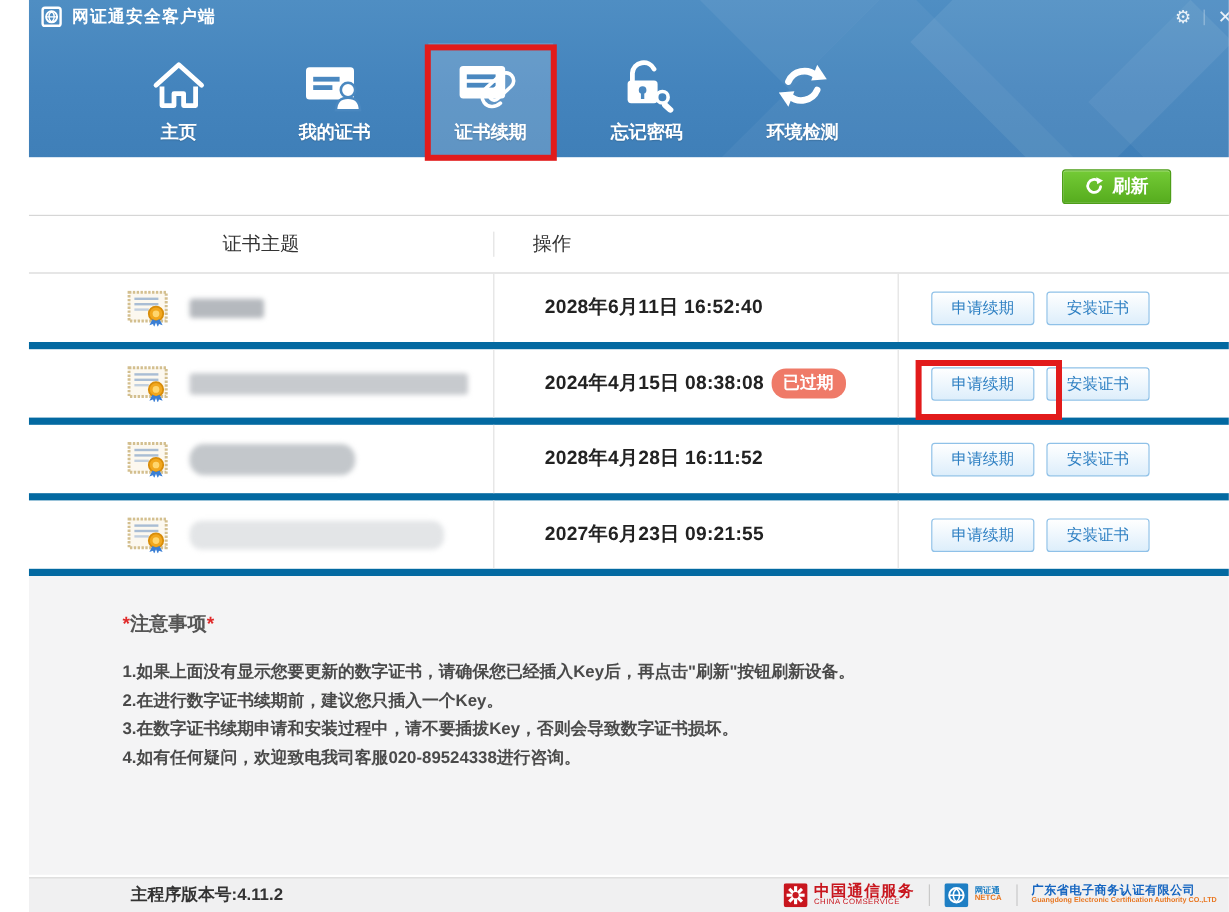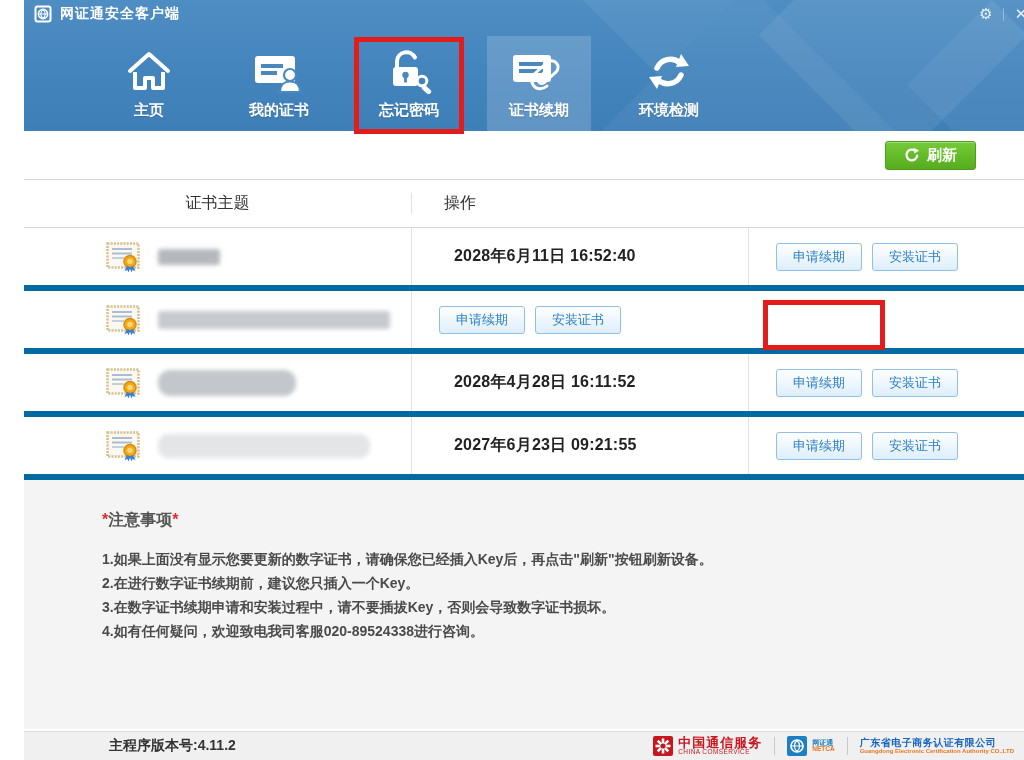--- a/index.html
+++ b/index.html
@@ -133,44 +133,44 @@
             <rect x="2" y="7" width="40" height="27" rx="3" fill="#fff"></rect>
             <rect x="8" y="15" width="22" height="4" fill="#4a88c0"></rect>
             <rect x="8" y="22" width="16" height="4" fill="#4a88c0"></rect>
             <circle cx="37" cy="26" r="6" fill="#fff" stroke="#4a88c0" stroke-width="2.2"></circle>
             <path d="M27 43 c0 -7.5 4.5 -10.5 10 -10.5 s10 3 10 10.5 Z" fill="#fff" stroke="#4a88c0" stroke-width="2.2"></path>
           </svg>
         </div>
         <div class="tlabel">我的证书</div>
       </div>
 
+      <div class="tab selected">
+        <div class="ticon">
+          <svg width="56" height="44" viewBox="0 0 56 44">
+            <rect x="2" y="6" width="38" height="27" rx="3" fill="#fff"></rect>
+            <rect x="8" y="13" width="24" height="4" fill="#4a88c0"></rect>
+            <rect x="8" y="20" width="24" height="4" fill="#4a88c0"></rect>
+            <path d="M36 37 c-4.5 4 -10.5 3.5 -13.5 -0.5 c-3 -4 -2 -9 1.5 -12 l12 -11 c2.8 -2.5 7 -2.3 9.4 0.4 c2.4 2.7 2.2 6.8 -0.5 9.2 L33.5 33.5 c-1.6 1.4 -4.1 1.3 -5.5 -0.3 c-1.4 -1.6 -1.2 -4 0.4 -5.4 l9 -8" fill="none" stroke="#fff" stroke-width="3" stroke-linecap="round"></path>
+          </svg>
+        </div>
+        <div class="tlabel">证书续期</div>
+      </div>
+
       <div class="tab">
         <div class="ticon">
           <svg width="50" height="46" viewBox="0 0 50 46">
             <path d="M13 19 v-6 a9.5 9.5 0 0 1 18 -3.5" fill="none" stroke="#fff" stroke-width="4" stroke-linecap="round"></path>
             <rect x="9" y="19" width="25" height="19" rx="3" fill="#fff"></rect>
             <circle cx="21.5" cy="27" r="3.2" fill="#4a88c0"></circle>
             <rect x="20.1" y="29" width="2.8" height="5.5" fill="#4a88c0"></rect>
             <circle cx="38" cy="33" r="4.8" fill="none" stroke="#fff" stroke-width="3"></circle>
             <rect x="40" y="36" width="11" height="5" rx="2.5" fill="#fff" transform="rotate(42 40 36)"></rect>
           </svg>
         </div>
         <div class="tlabel">忘记密码</div>
-      </div>
-
-      <div class="tab selected">
-        <div class="ticon">
-          <svg width="56" height="44" viewBox="0 0 56 44">
-            <rect x="2" y="6" width="38" height="27" rx="3" fill="#fff"></rect>
-            <rect x="8" y="13" width="24" height="4" fill="#4a88c0"></rect>
-            <rect x="8" y="20" width="24" height="4" fill="#4a88c0"></rect>
-            <path d="M36 37 c-4.5 4 -10.5 3.5 -13.5 -0.5 c-3 -4 -2 -9 1.5 -12 l12 -11 c2.8 -2.5 7 -2.3 9.4 0.4 c2.4 2.7 2.2 6.8 -0.5 9.2 L33.5 33.5 c-1.6 1.4 -4.1 1.3 -5.5 -0.3 c-1.4 -1.6 -1.2 -4 0.4 -5.4 l9 -8" fill="none" stroke="#fff" stroke-width="3" stroke-linecap="round"></path>
-          </svg>
-        </div>
-        <div class="tlabel">证书续期</div>
       </div>
 
       <div class="tab">
         <div class="ticon">
           <svg width="46" height="44" viewBox="0 0 46 44">
             <path d="M11 19 a14.5 14.5 0 0 1 23 -5" fill="none" stroke="#fff" stroke-width="5.5" stroke-linecap="round"></path>
             <polygon points="35,5 43,17 30,18" fill="#fff"></polygon>
             <path d="M35 26 a14.5 14.5 0 0 1 -23 5" fill="none" stroke="#fff" stroke-width="5.5" stroke-linecap="round"></path>
             <polygon points="11,40 3,28 16,27" fill="#fff"></polygon>
           </svg>
@@ -225,20 +225,24 @@
           <rect x="1.5" y="1.5" width="31" height="24" fill="#fcf8ef" stroke="#d3bf8f" stroke-width="2.5" stroke-dasharray="2,1.2"></rect>
           <rect x="6" y="6" width="20" height="2" fill="#a9bdd4"></rect>
             <rect x="6" y="10.5" width="20" height="2" fill="#a9bdd4"></rect>
             <rect x="6" y="15" width="12" height="2" fill="#c2d0df"></rect>
           <circle cx="24" cy="19.5" r="6" fill="#f2a71d" stroke="#d88d0a" stroke-width="1.5"></circle>
             <circle cx="24" cy="19.5" r="2.8" fill="#ffd66e"></circle>
           <path d="M21 24 l-2.5 5 3 -1 1 2.5 2 -5 Z" fill="#3b7fd4"></path>
             <path d="M27 24 l2.5 5 -3 -1 -1 2.5 -2 -5 Z" fill="#3b7fd4"></path>
         </svg>
         <div class="blur b2"></div>
+      </div>
+      <div class="c2">
+        <span class="expiry">2024年4月15日 08:38:08</span>
+        <span class="badge">已过期</span>
       </div>
       <div class="c3">
         <button class="btn-light">申请续期</button>
         <button class="btn-light">安装证书</button>
       </div>
     </div>
 
     <div class="trow">
       <div class="c1">
         <svg class="cert-ic" viewBox="0 0 34 30">

